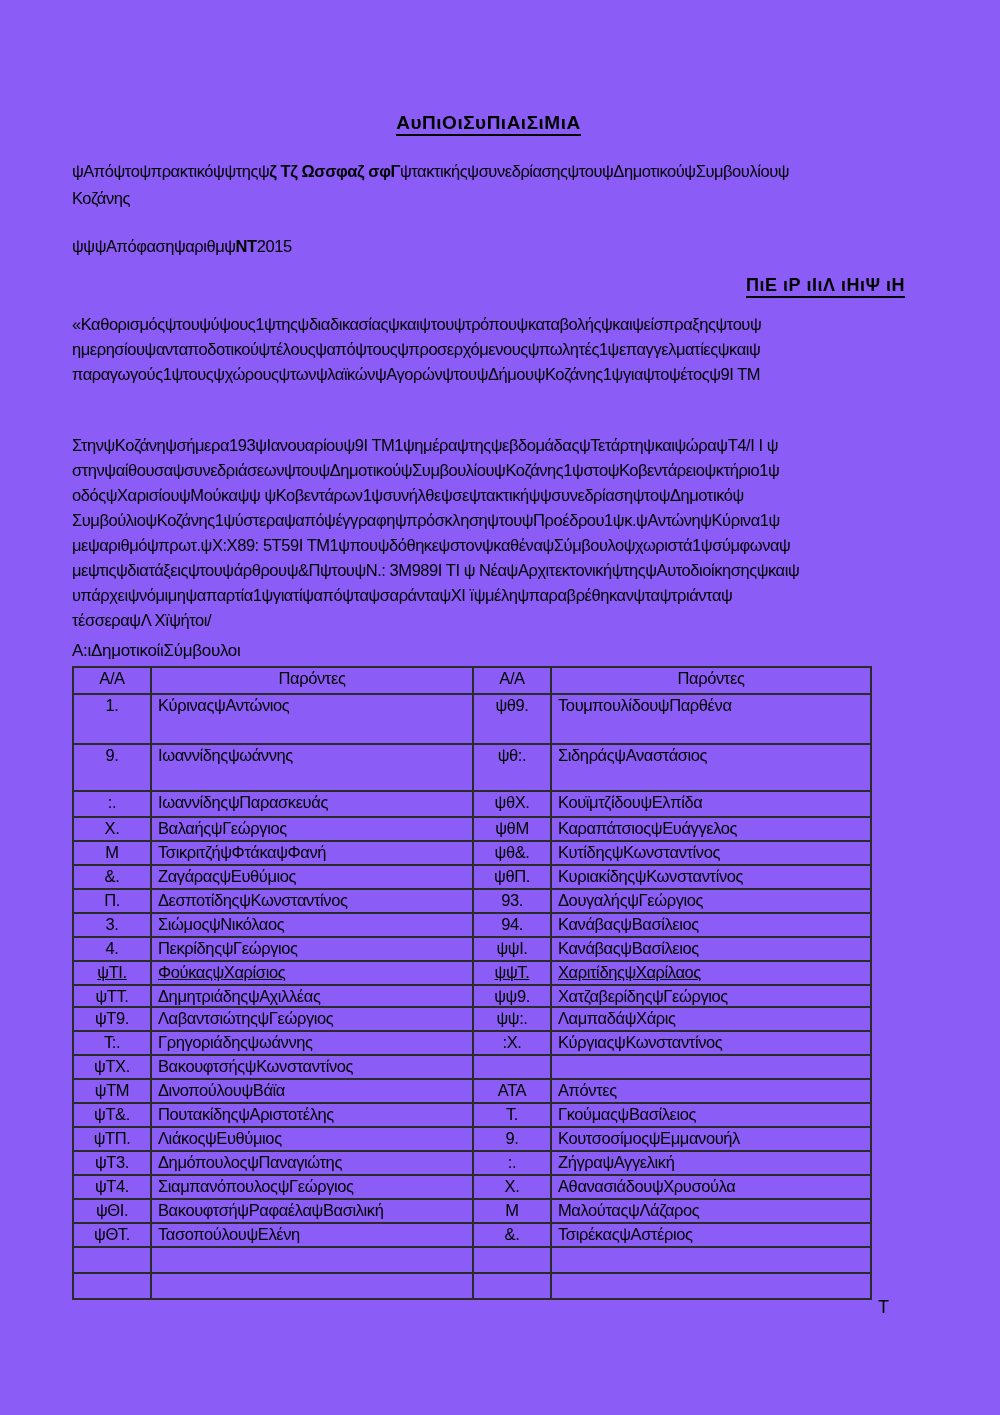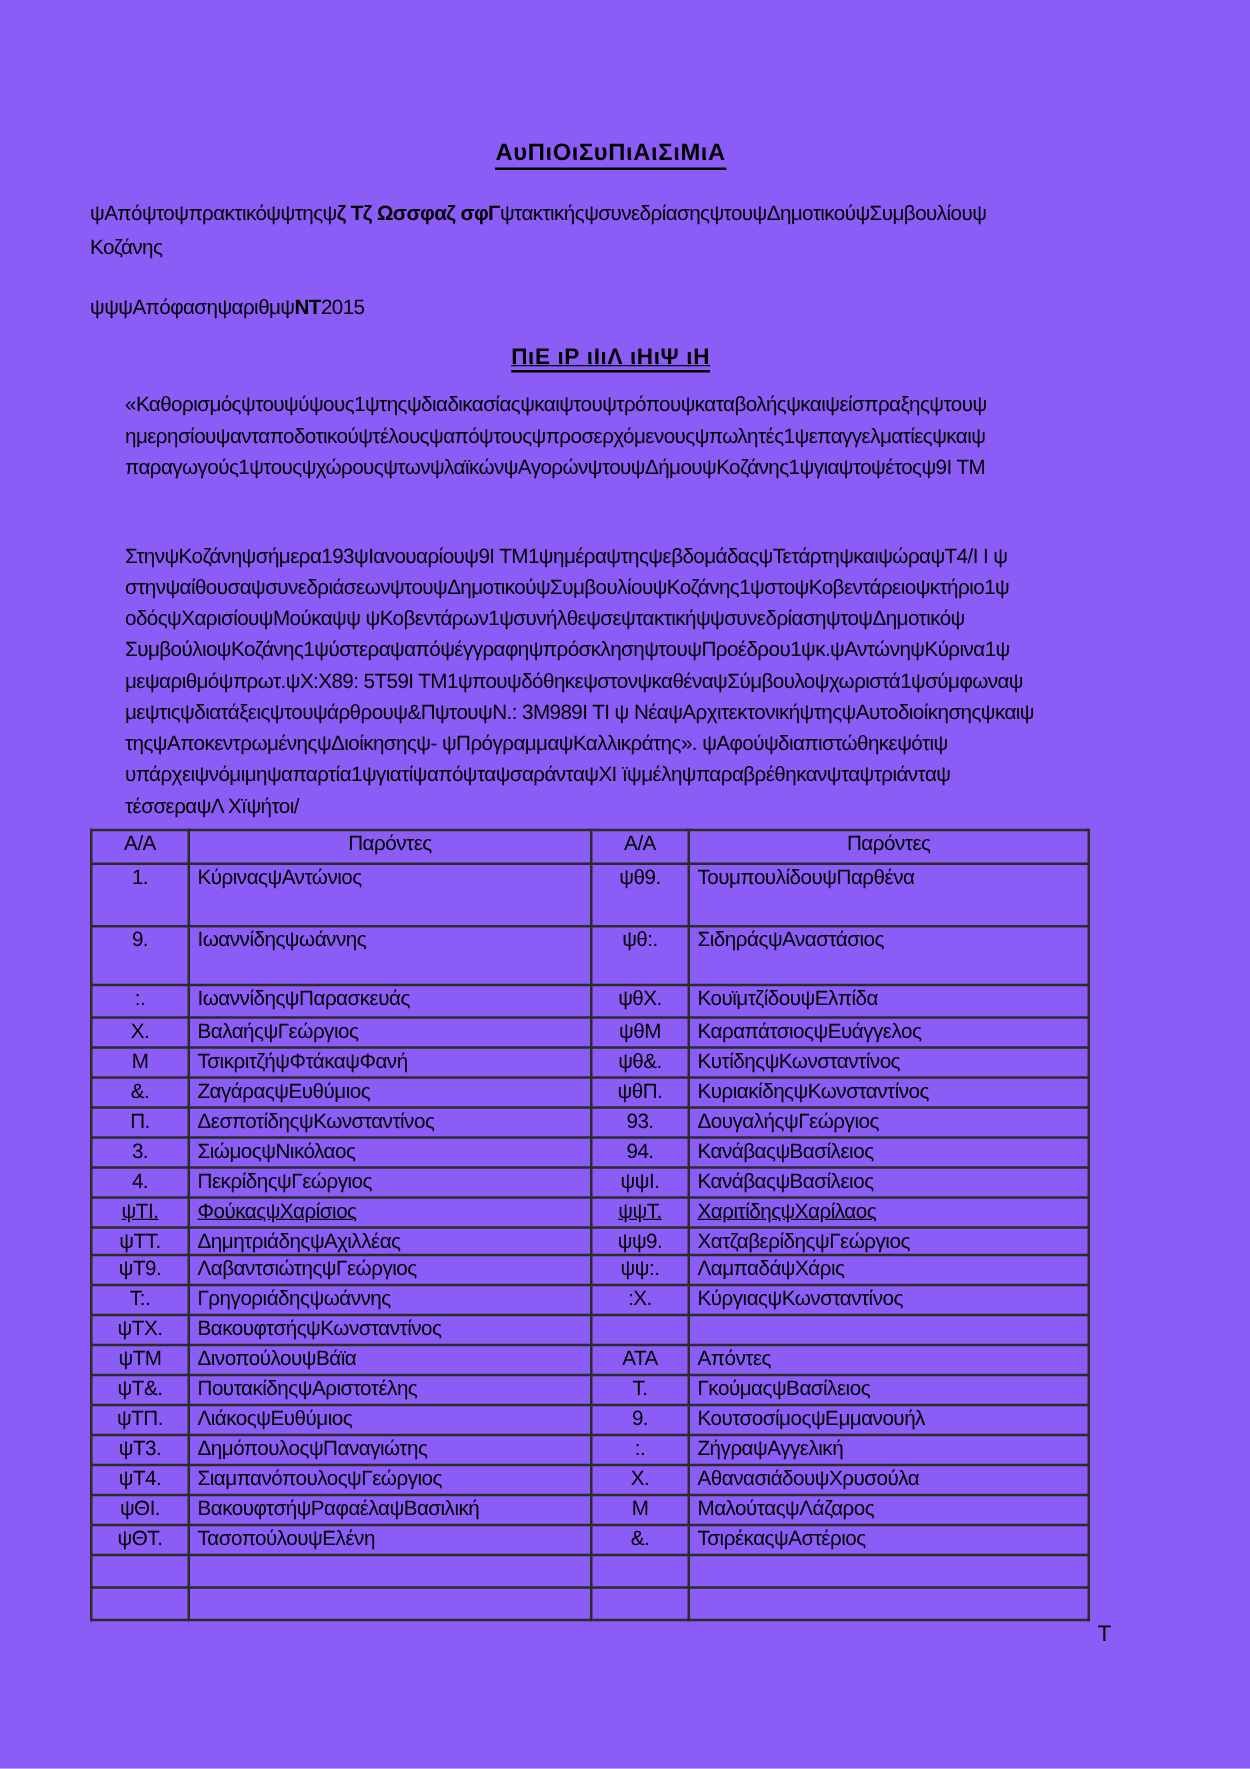--- a/index.html
+++ b/index.html
@@ -13,26 +13,26 @@
   }
   .content { padding:0 95px 0 72px; }
 
   .doc-title { text-align:center; margin-top:112px; font-size:19px; font-weight:bold; letter-spacing:0.5px; }
   .doc-title .u { border-bottom:2px solid #000; padding-bottom:1px; }
 
   .para { font-size:16.5px; letter-spacing:-0.45px; }
   .intro { margin-top:24px; line-height:27px; }
   .decision { margin-top:22px; line-height:24px; }
 
-  .sub-title { text-align:center; margin-top:10px; font-size:18px; font-weight:bold; letter-spacing:0.5px;text-decoration:underline; }
+  .sub-title { text-align:right; margin-top:10px; font-size:18px; font-weight:bold; letter-spacing:0.5px; }
   .sub-title .u { border-bottom:2px solid #000; padding-bottom:1px; }
 
   .summary { margin-top:16px; line-height:25px; }
   .body-par { margin-top:46px; line-height:25px; }
-  .tline { white-space:nowrap;margin-left:28px; }
+  .tline { white-space:nowrap; }
 
   .section-heading { margin-top:8px; font-size:17px; letter-spacing:-0.3px; }
 
   table.council { border-collapse:collapse; table-layout:fixed; width:798px; margin-top:5px; }
   table.council td, table.council th {
     border:2px solid #2b2b2b;
     font-size:16.5px; font-weight:normal;
     letter-spacing:-0.4px;
     padding:1px 6px 0 6px;
     vertical-align:top;
@@ -74,25 +74,25 @@
         <div class="tline">παραγωγούς1ψτουςψχώρουςψτωνψλαϊκώνψΑγορώνψτουψΔήμουψΚοζάνης1ψγιαψτοψέτοςψ9Ι ΤΜ</div>
       </div>
 
     <div class="para body-par" id="body-paragraph">
         <div class="tline">ΣτηνψΚοζάνηψσήμερα193ψΙανουαρίουψ9Ι ΤΜ1ψημέραψτηςψεβδομάδαςψΤετάρτηψκαιψώραψΤ4/Ι Ι ψ</div>
         <div class="tline">στηνψαίθουσαψσυνεδριάσεωνψτουψΔημοτικούψΣυμβουλίουψΚοζάνης1ψστοψΚοβεντάρειοψκτήριο1ψ</div>
         <div class="tline">οδόςψΧαρισίουψΜούκαψψ ψΚοβεντάρων1ψσυνήλθεψσεψτακτικήψψσυνεδρίασηψτοψΔημοτικόψ</div>
         <div class="tline">ΣυμβούλιοψΚοζάνης1ψύστεραψαπόψέγγραφηψπρόσκλησηψτουψΠροέδρου1ψκ.ψΑντώνηψΚύρινα1ψ</div>
         <div class="tline">μεψαριθμόψπρωτ.ψΧ:Χ89: 5Τ59Ι ΤΜ1ψπουψδόθηκεψστονψκαθέναψΣύμβουλοψχωριστά1ψσύμφωναψ</div>
         <div class="tline">μεψτιςψδιατάξειςψτουψάρθρουψ&amp;ΠψτουψΝ.: 3Μ989Ι ΤΙ ψ ΝέαψΑρχιτεκτονικήψτηςψΑυτοδιοίκησηςψκαιψ</div>
-        <div class="tline">τηςψΑποκεντρωμένηςψΔιοίκησηςψ- ψΠρόγραμμαψΚαλλικράτης». ψΑφούψδιαπιστώθηκεψότιψ</div>
         <div class="tline">υπάρχειψνόμιμηψαπαρτία1ψγιατίψαπόψταψσαράνταψΧΙ ïψμέληψπαραβρέθηκανψταψτριάνταψ</div>
         <div class="tline">τέσσεραψΛ Χïψήτοι/</div>
       </div>
 
+    <div class="section-heading">Α:ιΔημοτικοίιΣύμβουλοι</div>
 
     <table class="council" id="council-table">
       <colgroup>
         <col style="width:78px">
           <col style="width:322px">
           <col style="width:78px">
           <col style="width:320px">
       </colgroup>
       <thead>
           <tr>

